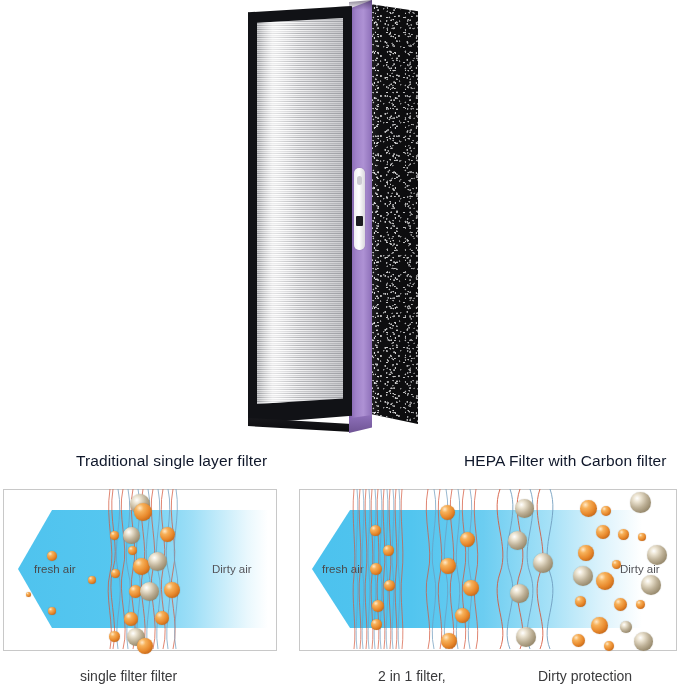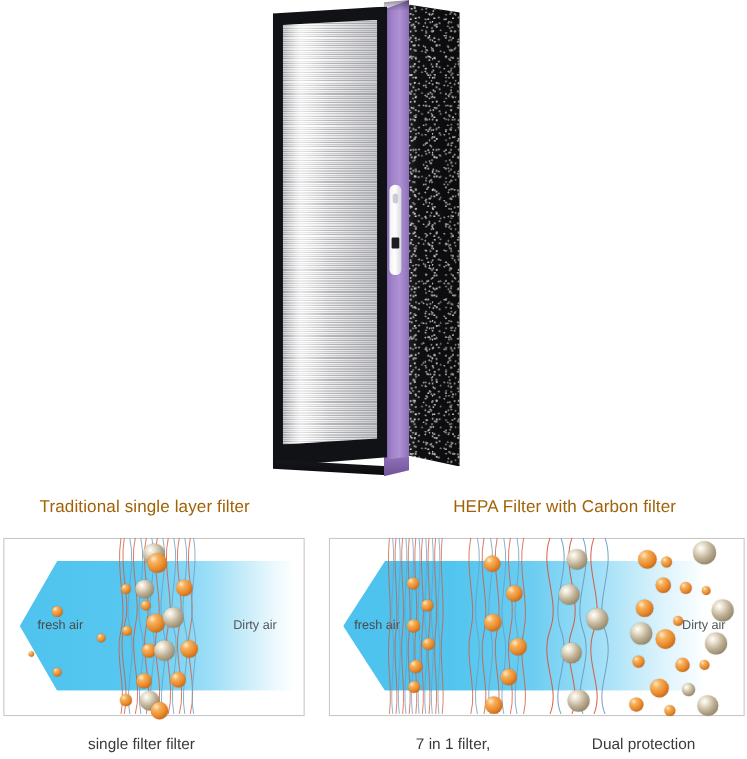--- a/index.html
+++ b/index.html
@@ -192,26 +192,27 @@
     width: 23px;
     height: 18px;
     background: linear-gradient(to bottom, #8e70ba, #6f5494);
     clip-path: polygon(0% 18%, 100% 0%, 100% 70%, 0% 100%);
   }
 
   
   .compare-heading {
     position: absolute;
     font-size: 15.5px;
-    color: #a16207;
+    color: #0f172a;
     letter-spacing: .1px;
     white-space: nowrap;
+    margin-left: 40px;
   }
   #heading-left  { left: 36px;  top: 452px; }
-  #heading-right { left: 412px; top: 452px; }
+  #heading-right { left: 424px; top: 452px; }
 
   .diagram-box {
     position: absolute;
     top: 489px;
     height: 160px;
     background: #ffffff;
     border: 1px solid #c8c8c8;
     overflow: hidden;
   }
   #diagram-left  { left: 3px;   width: 272px; }
@@ -456,14 +457,14 @@
 <div class="particle p-orange" style="left:575px; top:596px; width:11px; height:11px;"></div>
 <div class="particle p-orange" style="left:614px; top:598px; width:13px; height:13px;"></div>
 <div class="particle p-orange" style="left:636px; top:600px; width:9px;  height:9px;"></div>
 <div class="particle p-orange" style="left:591px; top:617px; width:17px; height:17px;"></div>
 <div class="particle p-tan" style="left:620px; top:621px; width:12px; height:12px;"></div>
 <div class="particle p-orange" style="left:572px; top:634px; width:13px; height:13px;"></div>
 <div class="particle p-tan" style="left:634px; top:632px; width:19px; height:19px;"></div>
 <div class="particle p-orange" style="left:604px; top:641px; width:10px; height:10px;"></div>
 
 <div class="caption" id="caption-left">single filter filter</div>
-<div class="caption" id="caption-mid">7  in 1 filter,</div>
-<div class="caption" id="caption-right">Dual protection</div>
+<div class="caption" id="caption-mid">2  in 1 filter,</div>
+<div class="caption" id="caption-right">Dirty protection</div>
 
 </body></html>

